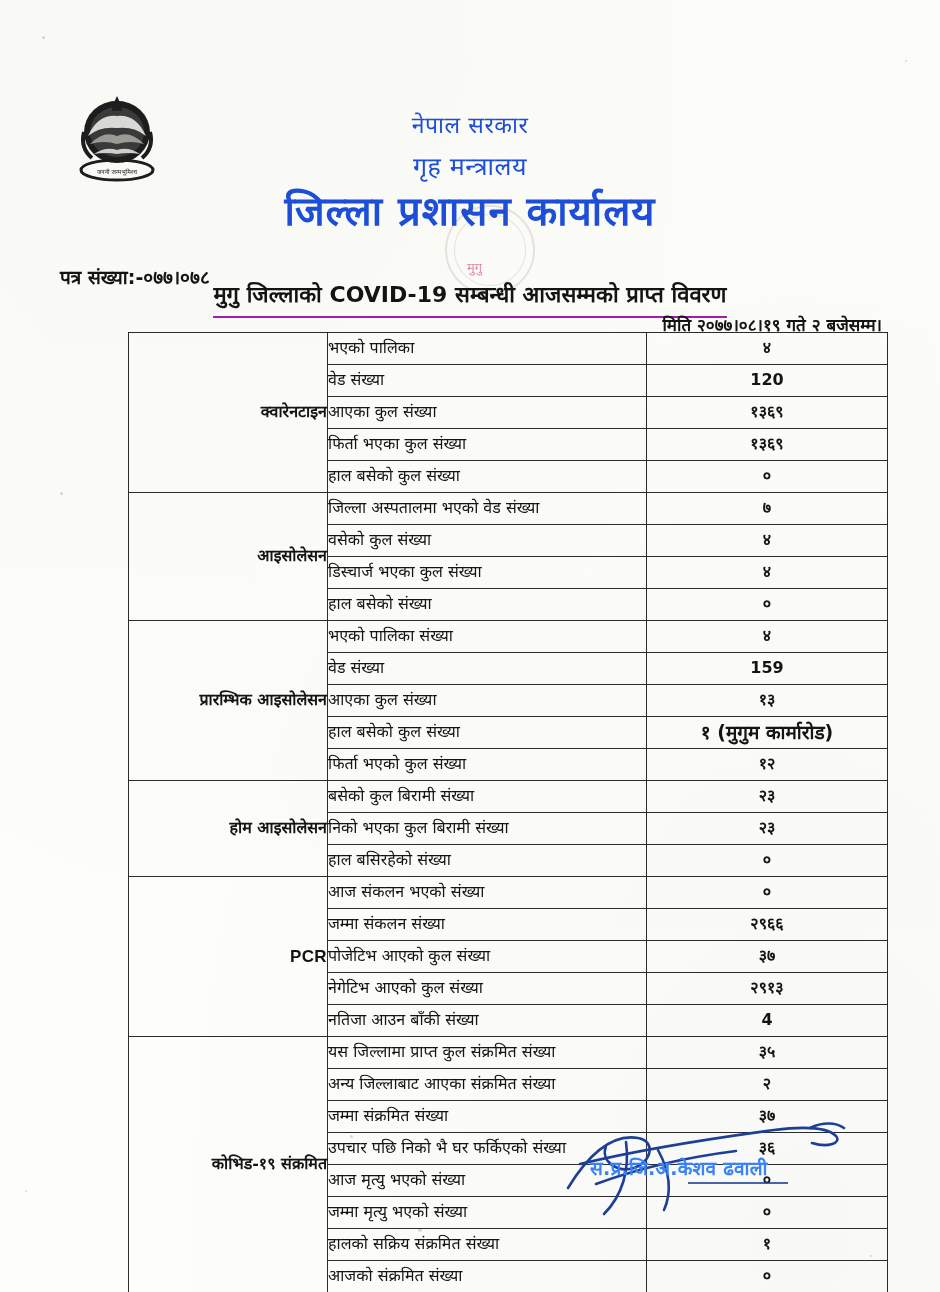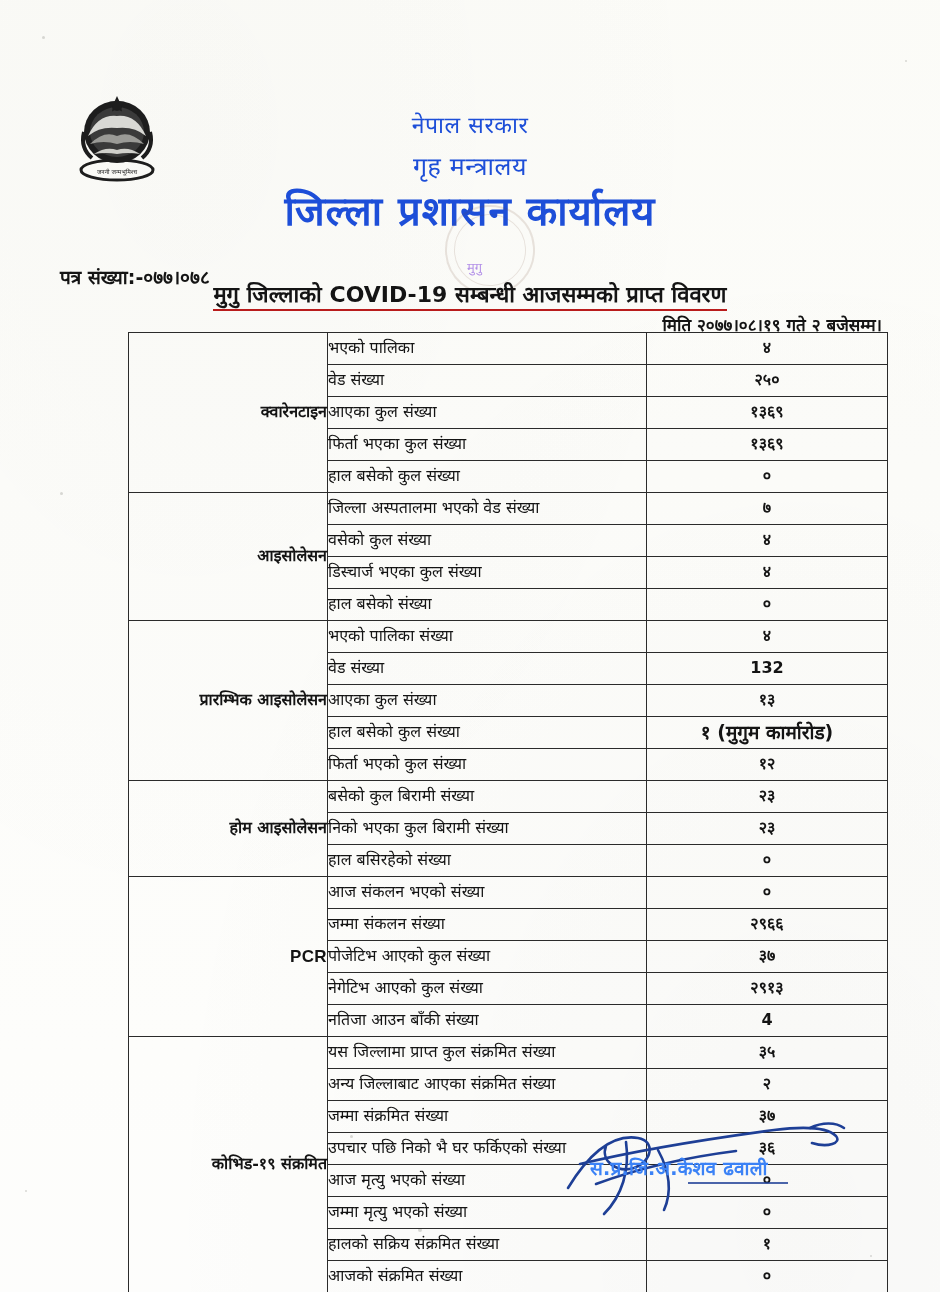--- a/index.html
+++ b/index.html
@@ -83,22 +83,22 @@
   }
   .subtitle {
     position: absolute;
     left: 0; right: 0;
     top: 278px;
     text-align: center;
     font-size: 22px;
     font-weight: 700;
   }
   .subtitle span.u {
-    border-bottom: 2px solid #b91c1c;
-    padding-bottom: 2px;
+    border-bottom: 2px solid #a21caf;
+    padding-bottom: 9px;
   }
   .date-line {
     position: absolute;
     right: 58px;
     top: 313px;
     font-size: 17px;
     font-weight: 600;
   }
 
   
@@ -127,21 +127,21 @@
     position: absolute;
     inset: 7px;
     border: 1px solid #6b3f2a;
     border-radius: 50%;
   }
   .stamp-word {
     position: absolute;
     left: 467px;
     top: 258px;
     font-size: 13px;
-    color: #6d28d9;
+    color: #be185d;
     opacity: .5;
   }
 
   
   table.report {
     position: absolute;
     left: 128px;
     top: 332px;
     width: 756px;
     border-collapse: collapse;
@@ -253,21 +253,21 @@
   <table class="report">
     <tbody>
 
       <tr>
         <td class="cat" rowspan="5">क्वारेनटाइन</td>
         <td class="item">भएको पालिका</td>
         <td class="val">४</td>
       </tr>
       <tr>
         <td class="item">वेड संख्या</td>
-        <td class="val">२५०</td>
+        <td class="val">120</td>
       </tr>
       <tr>
         <td class="item">आएका कुल संख्या</td>
         <td class="val">१३६९</td>
       </tr>
       <tr>
         <td class="item">फिर्ता भएका कुल संख्या</td>
         <td class="val">१३६९</td>
       </tr>
       <tr>
@@ -293,21 +293,21 @@
         <td class="val">०</td>
       </tr>
 
       <tr>
         <td class="cat" rowspan="5">प्रारम्भिक आइसोलेसन</td>
         <td class="item">भएको पालिका संख्या</td>
         <td class="val">४</td>
       </tr>
       <tr>
         <td class="item">वेड संख्या</td>
-        <td class="val">132</td>
+        <td class="val">159</td>
       </tr>
       <tr>
         <td class="item">आएका कुल संख्या</td>
         <td class="val">१३</td>
       </tr>
       <tr>
         <td class="item">हाल बसेको कुल संख्या</td>
         <td class="val small">१ (मुगुम कार्मारोड)</td>
       </tr>
       <tr>

